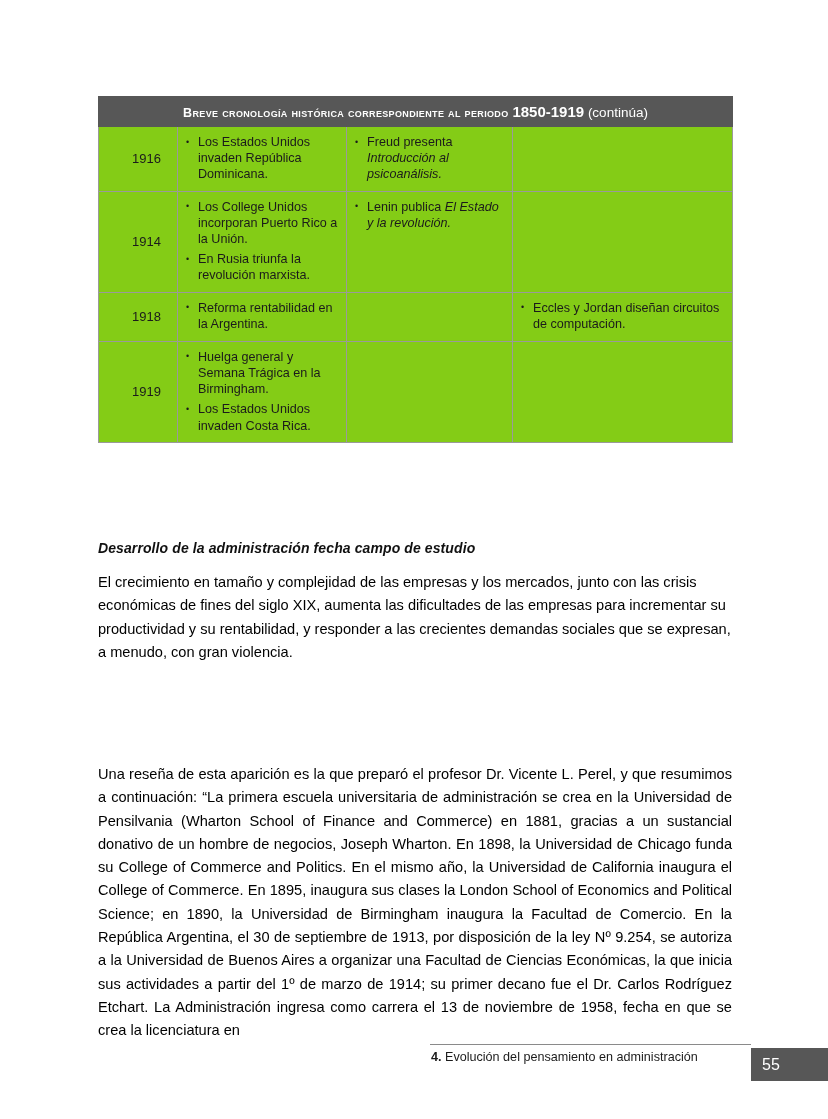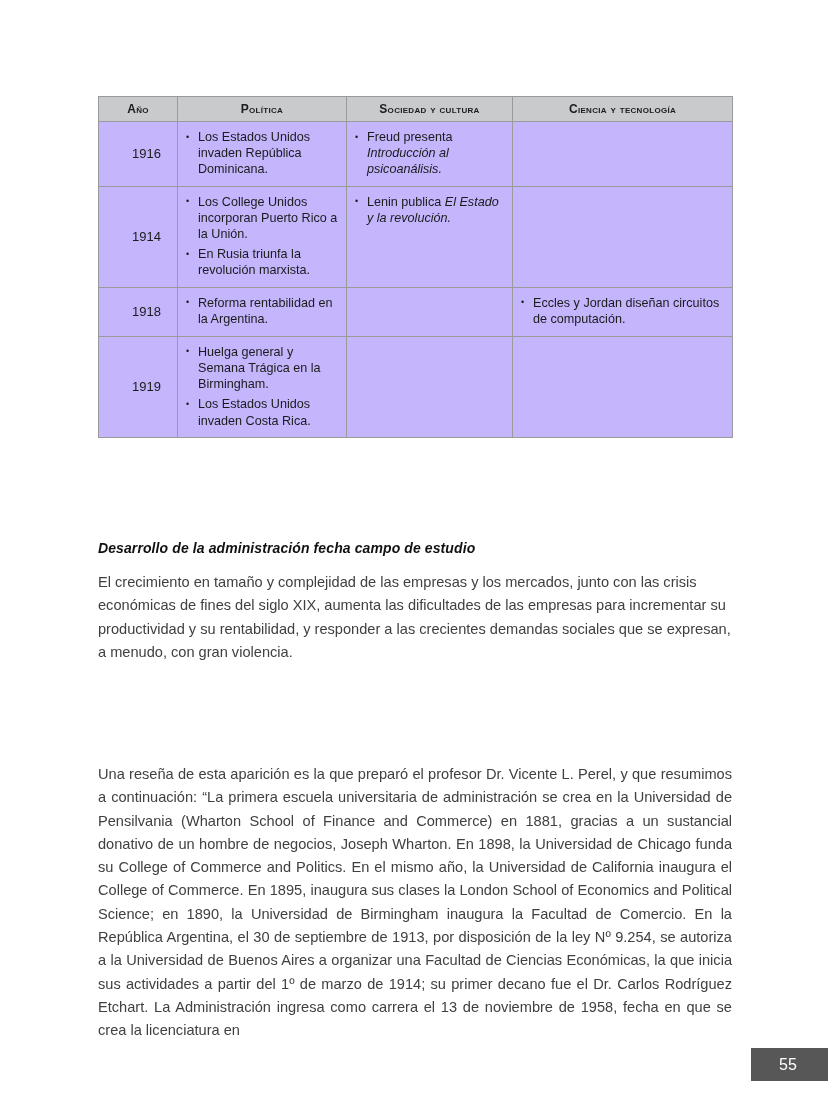--- a/index.html
+++ b/index.html
@@ -77,21 +77,21 @@
     border: 1px solid #9a9a9a;
     padding: 0 4px;
   }
 
   .chrono-table td.cell {
     border: 1px solid #9a9a9a;
     vertical-align: top;
     padding: 7px 8px 8px 8px;
     font-size: 12.6px;
     line-height: 16.2px;
-    background: #c4b5fd;
+    background: #84cc16;
   }
   .chrono-table td.year-cell {
     text-align: right;
     vertical-align: middle;
     font-size: 13px;
     padding: 16px;
   }
 
   ul.bullets {
     list-style: none;
@@ -129,21 +129,21 @@
     color: #111111;
     letter-spacing: 0.1px;
   }
 
   .body-block {
     position: absolute;
     left: 98px;
     width: 634px;
     font-size: 14.6px;
     line-height: 23.3px;
-    color: #404040;
+    color: #000000;
   }
   .body-block p {
     margin: 0 0 15px 0;
   }
   .body-block p:last-child { margin-bottom: 0; }
   .justified { text-align: justify; text-justify: inter-word; }
   .plain { text-align: left; }
 
   #para-block-1 { top: 571px; }
   #para-block-2 { top: 667px; }
@@ -177,42 +177,41 @@
   .page-badge {
     position: absolute;
     left: 751px;
     top: 1048px;
     width: 77px;
     height: 33px;
     background: #575757;
     color: #ffffff;
     font-size: 16px;
     line-height: 33px;
-    padding-left: 28px;
+    padding-left: 11px;
     box-sizing: border-box;
   }
 </style>
 </head>
 <body>
 
 <div class="page">
 
   <table class="chrono-table">
     <colgroup>
       <col class="c-year">
         <col class="c-pol">
         <col class="c-soc">
         <col class="c-cie">
     </colgroup>
     <thead>
       <tr>
-        <th class="col-head">Año</th>
-        <th class="col-head">Política</th>
-        <th class="col-head">Sociedad y cultura</th>
-        <th class="col-head">Ciencia y tecnología</th>
+        <th class="title-band" colspan="4">
+          <span class="t-main">Breve cronología histórica correspondiente al periodo </span><span class="t-years">1850-1919</span><span class="t-cont"> (continúa)</span>
+        </th>
       </tr>
     </thead>
     <tbody>
 
     <tr>
           <td class="cell year-cell">1916</td>
           <td class="cell">
             <ul class="bullets">
               <li>Los Estados Unidos invaden República Dominicana.</li>
             </ul>
@@ -271,15 +270,21 @@
 
   <div class="body-block" id="para-block-1">
     <p class="plain">El crecimiento en tamaño y complejidad de las empresas y los mercados, junto con las crisis económicas de fines del siglo XIX, aumenta las dificultades de las empresas para incrementar su productividad y su rentabilidad, y responder a las crecientes demandas sociales que se expresan, a menudo, con gran violencia.</p>
   </div>
 
 
   <div class="body-block" id="para-block-3">
     <p class="justified">Una reseña de esta aparición es la que preparó el profesor Dr. Vicente L. Perel, y que resumimos a continuación: “La primera escuela universitaria de administración se crea en la Universidad de Pensilvania (Wharton School of Finance and Commerce) en 1881, gracias a un sustancial donativo de un hombre de negocios, Joseph Wharton. En 1898, la Universidad de Chicago funda su College of Commerce and Politics. En el mismo año, la Universidad de California inaugura el College of Commerce. En 1895, inaugura sus clases la London School of Economics and Political Science; en 1890, la Universidad de Birmingham inaugura la Facultad de Comercio. En la República Argentina, el 30 de septiembre de 1913, por disposición de la ley Nº 9.254, se autoriza a la Universidad de Buenos Aires a organizar una Facultad de Ciencias Económicas, la que inicia sus actividades a partir del 1º de marzo de 1914; su primer decano fue el Dr. Carlos Rodríguez Etchart. La Administración ingresa como carrera el 13 de noviembre de 1958, fecha en que se crea la licenciatura en</p>
   </div>
 
+  <div class="footer">
+    <div class="footer-rule"></div>
+    <div class="footer-text">
+      <b>4.</b><span> Evolución del pensamiento en administración</span>
+    </div>
+  </div>
   <div class="page-badge">55</div>
 
 </div>
 
 </body></html>

